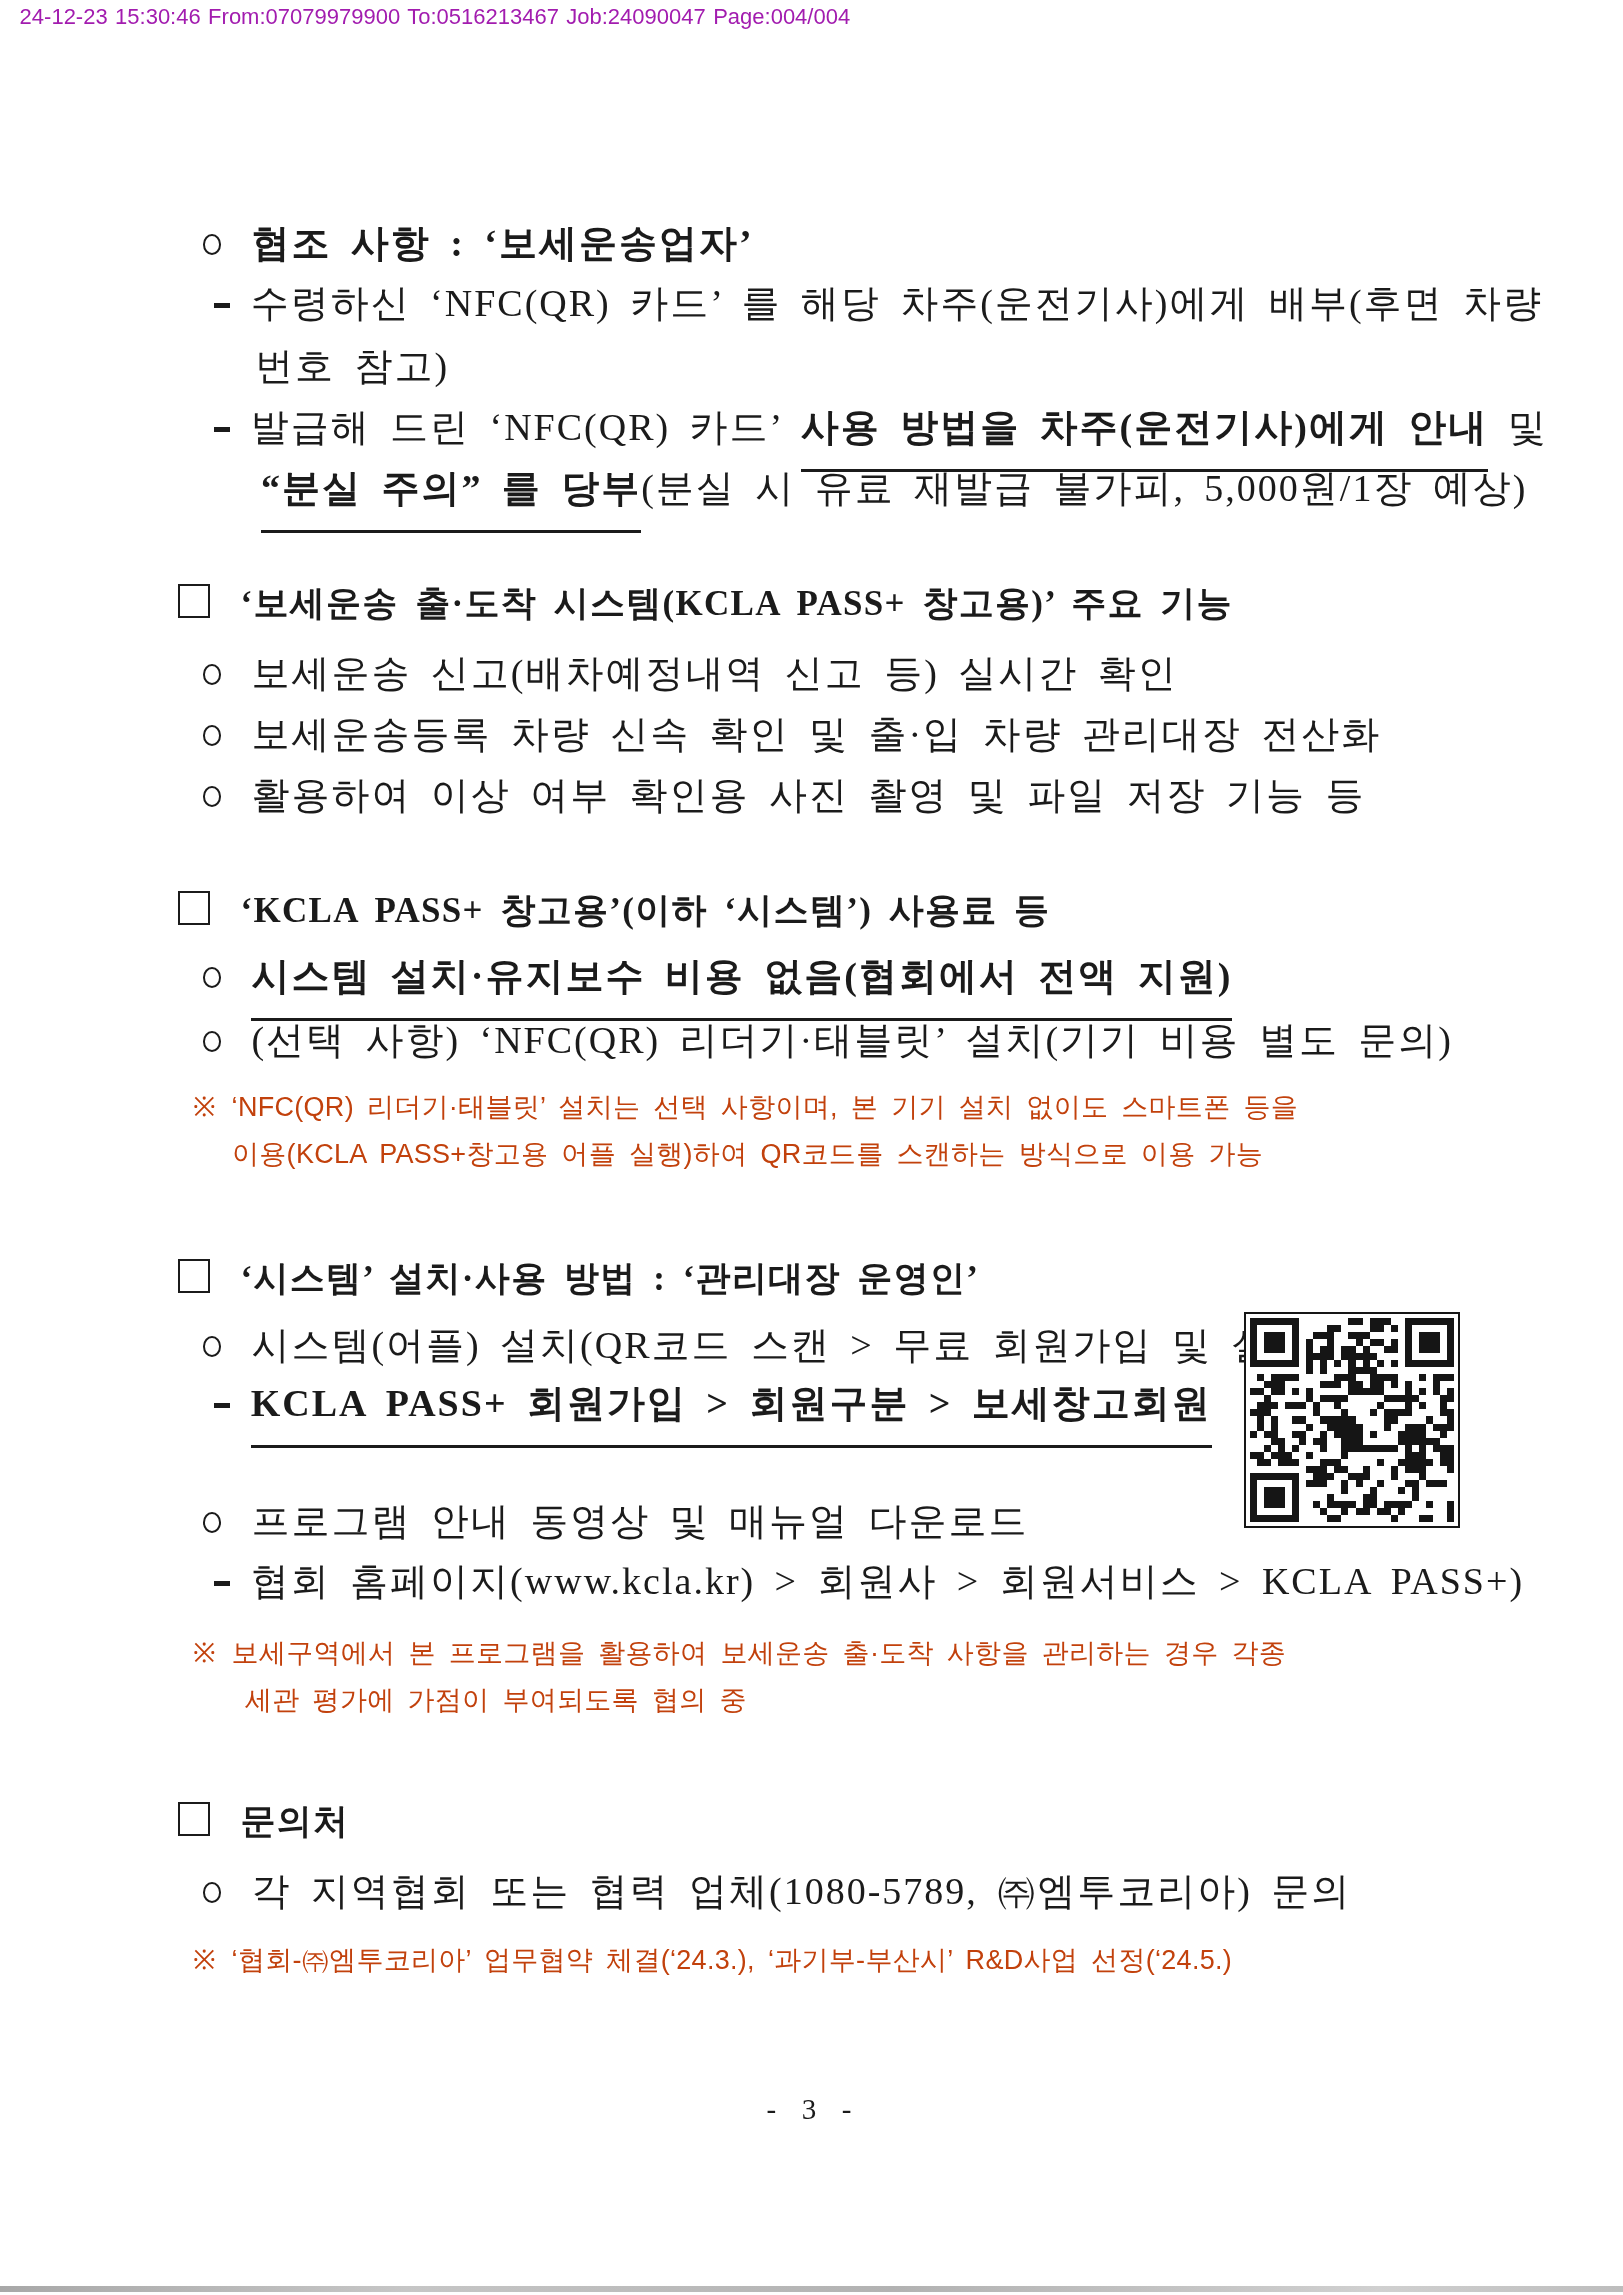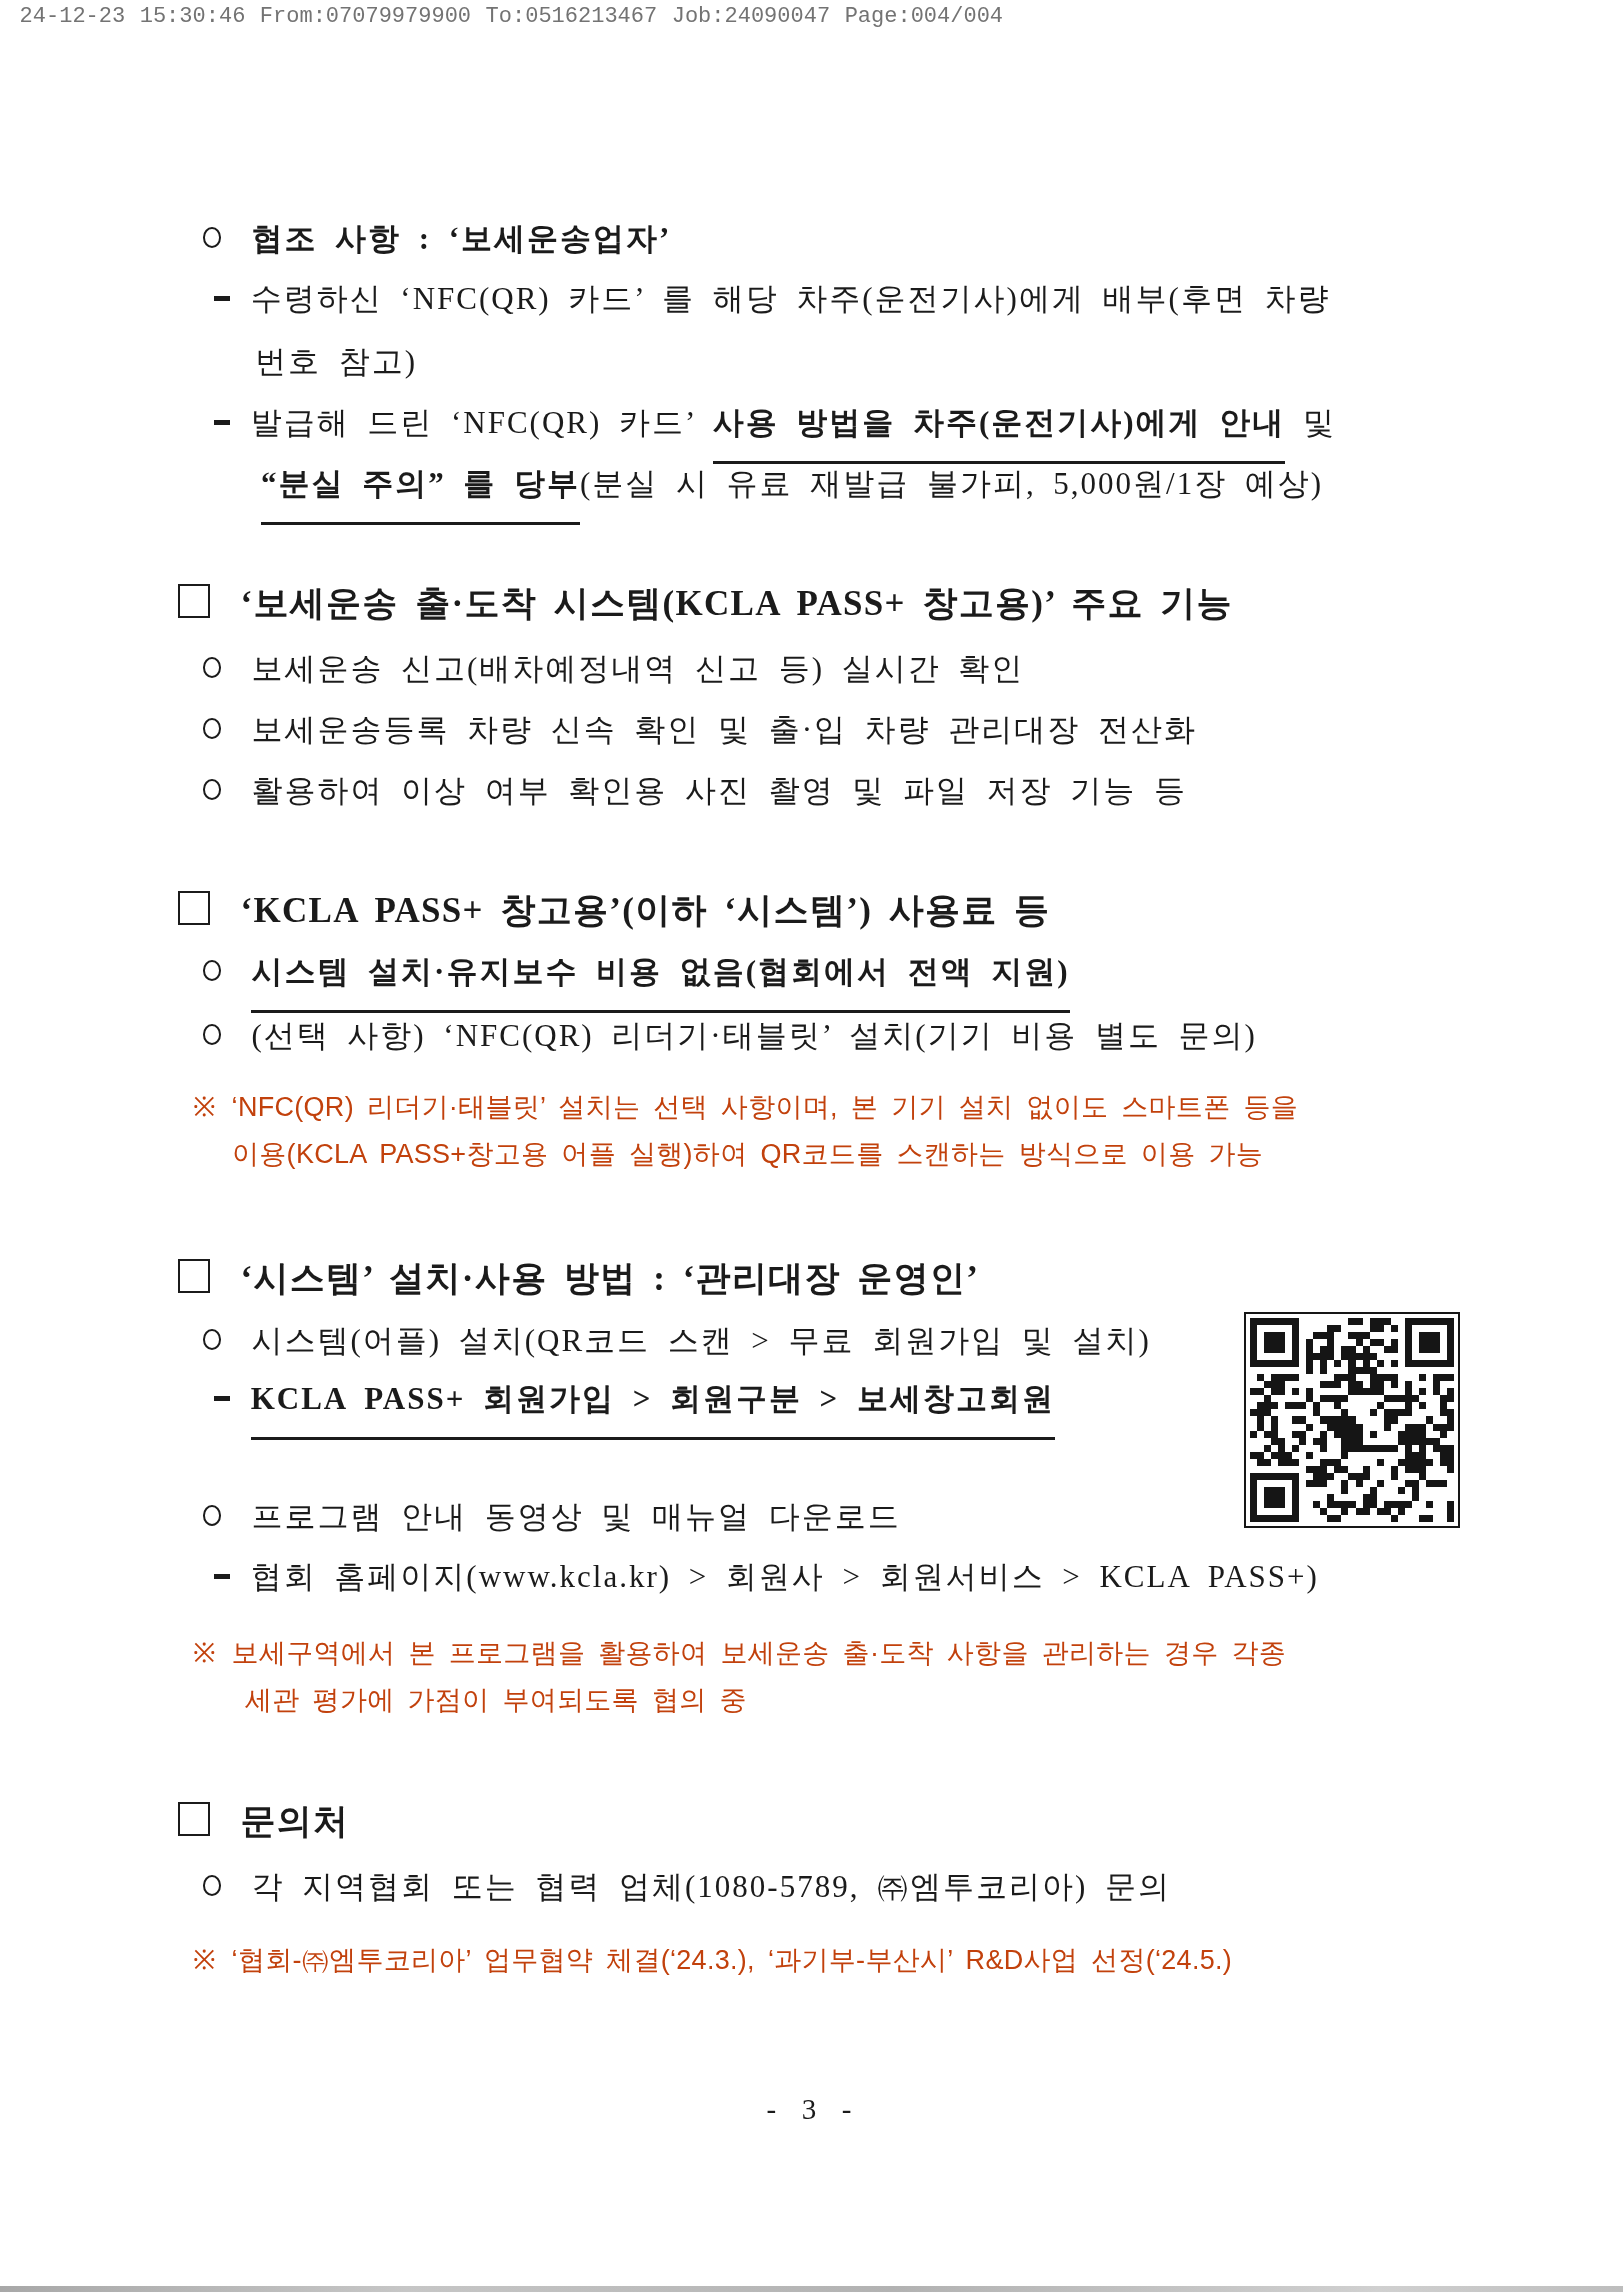--- a/index.html
+++ b/index.html
@@ -1,25 +1,25 @@
 <!DOCTYPE html>
 <html style="font-size:10.5px"><head>
 <meta charset="utf-8">
 <style>
   html,body{margin:0;padding:0}
   body{
     position:relative;width:1623px;height:2295px;background:#ffffff;
     font-family:"Liberation Serif",serif;color:#1b1b1b;overflow:hidden;
   }
-  .line{position:absolute;white-space:nowrap;font-size:31px;letter-spacing:2px;word-spacing:7.9px;line-height:1.18}
+  .line{position:absolute;white-space:nowrap;font-size:38px;letter-spacing:2px;word-spacing:7.9px;line-height:1.18}
   .hdr{font-size:35px;font-weight:bold;letter-spacing:1.3px;word-spacing:6.5px}
   .bold{font-weight:bold}
   .em{font-weight:bold;border-bottom:3.3px solid #1b1b1b;padding-bottom:21px}
   .note{font-family:"Liberation Sans",sans-serif;font-size:27px;letter-spacing:0.3px;word-spacing:5.2px;color:#c2410c}
-  .fax{font-family:Liberation Mono, monospace;font-size:22px;letter-spacing:0;word-spacing:1.3px;color:#737373}
+  .fax{font-family:Liberation Sans, sans-serif;font-size:22px;letter-spacing:0;word-spacing:1.3px;color:#a21caf}
   .pgnum{font-size:29px;letter-spacing:5.2px}
   
   .sq{display:inline-block;width:27.5px;height:30px;border:2.6px solid #1b1b1b;margin-right:31px;vertical-align:-2.6px;background:#fff}
   .ci{display:inline-block;width:14.4px;height:17px;border:2.6px solid #1b1b1b;border-radius:50%;margin-right:30px;vertical-align:1.3px;background:#fff}
   .da{display:inline-block;width:15.7px;height:5.2px;background:#1b1b1b;margin-right:21px;vertical-align:7.9px}
   .nt{display:inline-block;margin-right:15.7px;font-family:"Liberation Sans",sans-serif}
   
   .qr{position:absolute;top:1312px;left:1244px;border:2px solid #161616;padding:3.9px;background:#fff;line-height:0}
   
   .scan-edge{position:absolute;left:0;top:2286px;width:1623px;height:5.9px;

